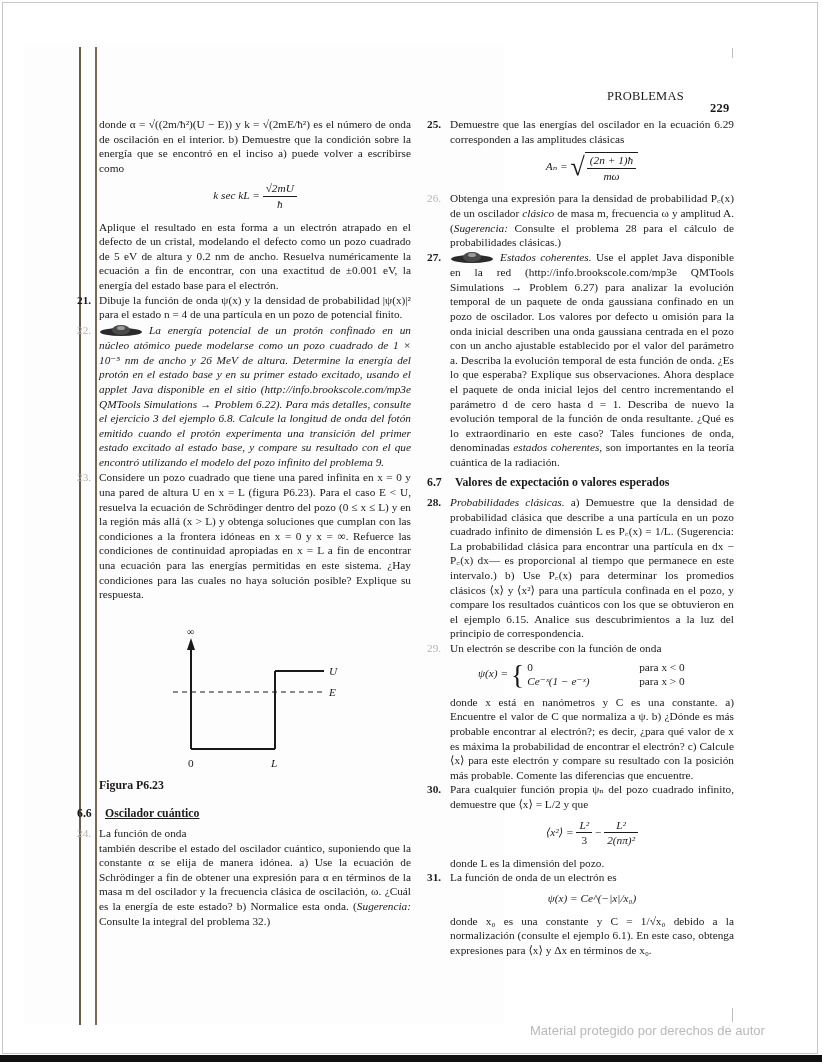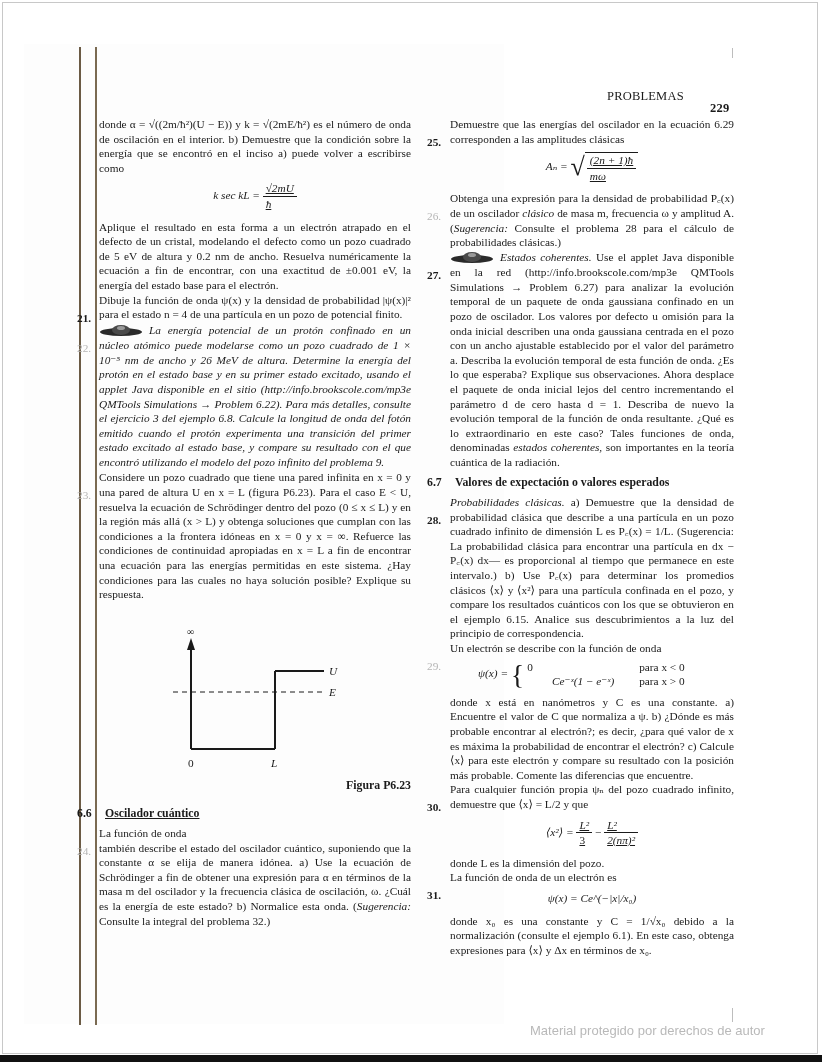--- a/index.html
+++ b/index.html
@@ -27,37 +27,37 @@
 
   .header { position: absolute; top: 89px; left: 607px; font-size: 12.5px; letter-spacing: 0.2px; }
   .header .num { position: absolute; left: 103px; top: 0; font-weight: bold; margin-top: 12px; }
 
   .col { position: absolute; font-size: 11.3px; line-height: 14.6px; text-align: justify; }
   .col.left { left: 99px; top: 117px; width: 312px; }
   .col.right { left: 427px; top: 117px; width: 307px; }
 
   p { margin: 0; }
   .prob { position: relative; padding-left: 23px; }
-  .prob .pn { position: absolute; left: 0; top: 18px; font-weight: bold; }
+  .prob .pn { position: absolute; left: 0; top: 0; font-weight: bold; }
   .prob .pn.faint { color: #b5b5b5; font-weight: normal; }
   .left .cont, .left .prob { padding-left: 0; }
   .left .prob .pn { left: -22px; }
   .eq { text-align: center; font-style: italic; margin: 4px 0 5px; }
   .eq.tall { margin: 6px 0 8px; }
   .section { font-weight: bold; font-size: 11.8px; margin: 6px 0 5px; }
   .section .sn { display: inline-block; width: 28px; }
   .left .section { margin-left: -22px; }
   .it { font-style: italic; }
-  .frac { display: inline-block; vertical-align: middle; text-align: left; font-style: italic; text-decoration: underline; }
+  .frac { display: inline-block; vertical-align: middle; text-align: center; font-style: italic; }
   .frac .top { display: block; border-bottom: 1px solid #1a1a1a; padding: 0 3px; }
   .frac .bot { display: block; padding: 0 3px; }
   .sqrt { border-top: 1px solid #1a1a1a; padding: 0 2px; }
   .applet-icon { display: inline-block; width: 44px; height: 14px; vertical-align: middle; margin-right: 6px; }
   .figure { position: relative; height: 150px; margin: 22px 0 4px; }
-  .figcap { text-align: right; font-weight: bold; font-size: 11.8px; }
+  .figcap { text-align: left; font-weight: bold; font-size: 11.8px; }
   .piece { display: inline-block; vertical-align: middle; }
   .brace { font-size: 28px; font-style: normal; vertical-align: middle; line-height: 20px; font-weight: 200; }
   .watermark {
     position: absolute; left: 530px; top: 1023px; font-family: "Liberation Sans", sans-serif;
     font-size: 13px; color: #b9b9b9;
   }
 </style>
 </head>
 <body>
 
@@ -186,21 +186,21 @@
   </div>
 
   <div class="prob">
     <span class="pn faint">29.</span>
     <p>Un electrón se describe con la función de onda</p>
     <div class="eq" style="text-align:left;padding-left:28px;margin:4px 0 6px;">
       <span>ψ(x) =</span>
       <span class="brace">{</span>
       <span class="piece">
         <span style="display:block;"><span style="display:inline-block;width:112px;font-style:normal;">0</span><span style="font-style:normal;">para x &lt; 0</span></span>
-        <span style="display:block;"><span style="display:inline-block;width:112px;text-align:center;">Ce⁻ˣ(1 − e⁻ˣ)</span><span style="font-style:normal;">para x &gt; 0</span></span>
+        <span style="display:block;"><span style="display:inline-block;width:112px;">Ce⁻ˣ(1 − e⁻ˣ)</span><span style="font-style:normal;">para x &gt; 0</span></span>
       </span>
     </div>
     <p>donde x está en nanómetros y C es una constante. a) Encuentre el valor de C que normaliza a ψ. b) ¿Dónde es más probable encontrar al electrón?; es decir, ¿para qué valor de x es máxima la probabilidad de encontrar el electrón? c) Calcule ⟨x⟩ para este electrón y compare su resultado con la posición más probable. Comente las diferencias que encuentre.</p>
   </div>
 
   <div class="prob">
     <span class="pn">30.</span>
     <p>Para cualquier función propia ψₙ del pozo cuadrado infinito, demuestre que ⟨x⟩ = L/2 y que</p>
     <div class="eq tall">
       <span>⟨x²⟩ =</span>

